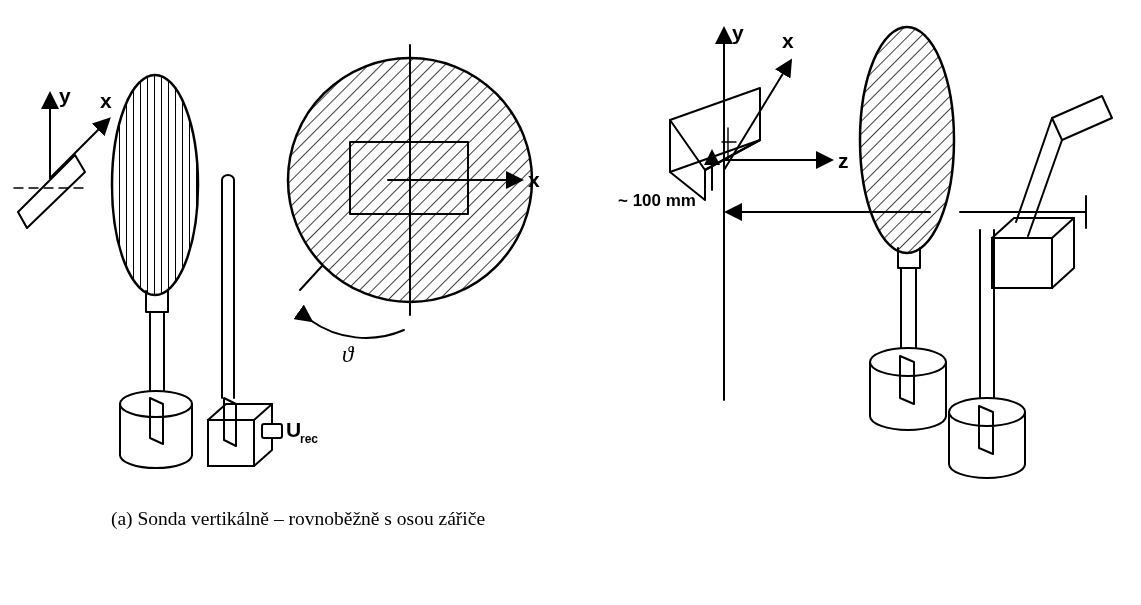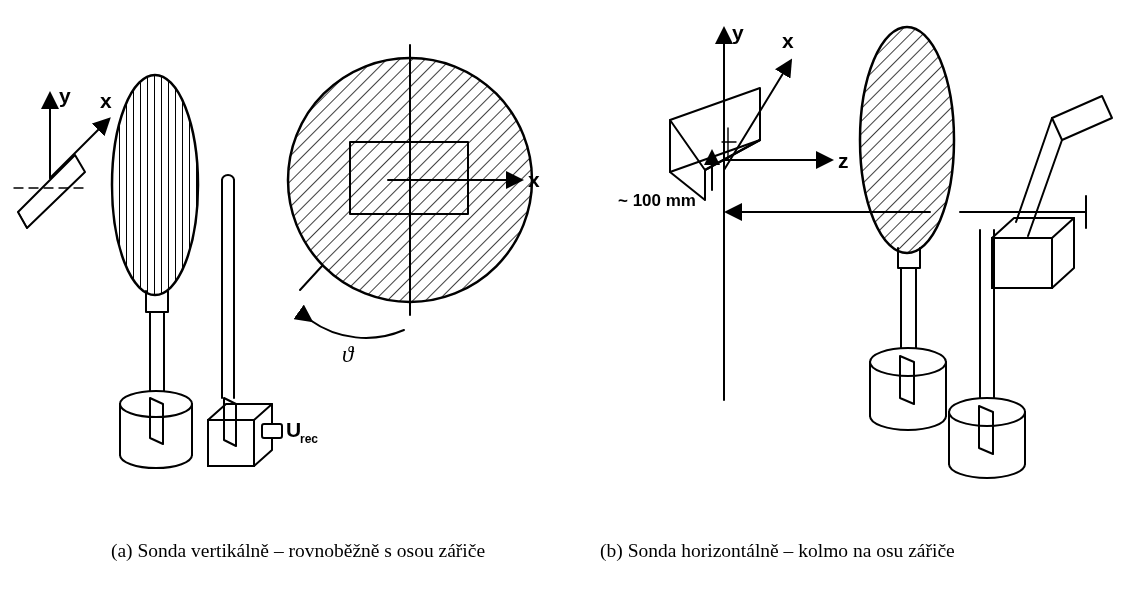--- a/index.html
+++ b/index.html
@@ -27,21 +27,20 @@
   }
   #pane-a { left: 0; width: 600px; }
   #pane-b { left: 600px; width: 541px; }
 
   .caption {
     position: absolute;
     font-family: "Liberation Serif", serif;
     font-size: 19.5px;
     line-height: 27px;
     color: #000;
-    margin-top: 32px;
   }
   #caption-a {
     left: 38px;
     top: 505px;
     width: 520px;
     text-align: center;
   }
   #caption-b {
     left: 600px;
     top: 505px;
@@ -247,18 +246,14 @@
         <text class="lbl-dim" x="18" y="206">~ 100 mm</text>
       </g>
     </svg>
   </div>
 
   <div class="caption" id="caption-a">
     <span class="cap-label">(a)</span>
     <span>Sonda vertikálně – rovnoběžně s osou zářiče</span>
   </div>
 
-  <div class="caption" id="caption-b">
-    <span class="cap-label">(b)</span>
-    <span>Sonda horizontálně – kolmo na osu zářiče</span>
-  </div>
 
 </div>
 
 </body></html>

